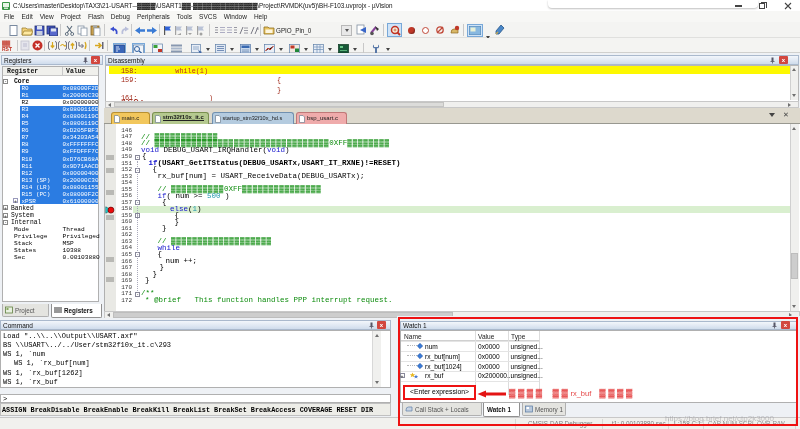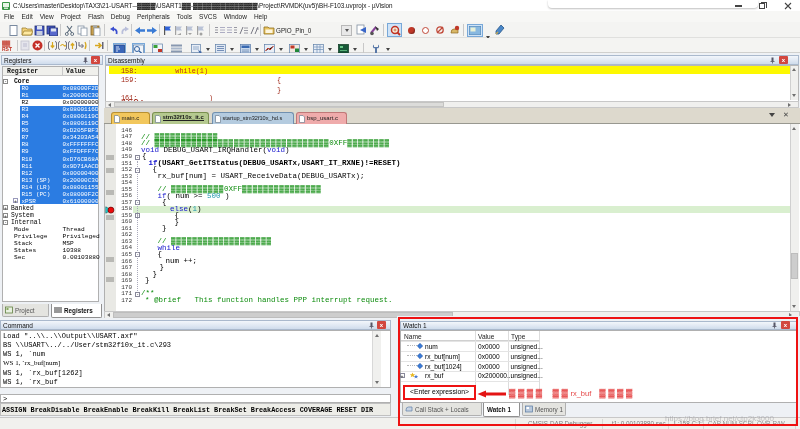--- a/index.html
+++ b/index.html
@@ -607,21 +607,21 @@
     <svg width="5" height="7">
       <rect x="1.5" y="0.5" width="2" height="4" fill="#556"></rect>
       <path d="M0.5 4.5 L4.5 4.5 M2.5 4.5 L2.5 6.5" stroke="#556" stroke-width="0.8"></path>
     </svg>
   </div>
 <div class="abs closeb" style="left:377px;top:321px;">x</div>
 <div class="abs" style="left:0px;top:330px;width:391px;height:58px;background:#fff;border:1px solid #b0b0b0;"></div>
 <div class="abs mono" style="left:3px;top:331.8px;font-size:7px;color:#000;white-space:pre;">Load "..\\..\\Output\\USART.axf"</div>
 <div class="abs mono" style="left:3px;top:341.0px;font-size:7px;color:#000;white-space:pre;">BS \\USART\../../User/stm32f10x_it.c\293</div>
 <div class="abs mono" style="left:3px;top:350.2px;font-size:7px;color:#000;white-space:pre;">WS 1, `num</div>
-<div class="abs mono" style="left:3px;top:359.4px;font-size:7px;color:#000;white-space:pre;font-family:Liberation Serif, serif;">WS 1, `rx_buf[num]</div>
+<div class="abs mono" style="left:14px;top:359.4px;font-size:7px;color:#000;white-space:pre;">WS 1, `rx_buf[num]</div>
 <div class="abs mono" style="left:3px;top:368.6px;font-size:7px;color:#000;white-space:pre;">WS 1, `rx_buf[1262]</div>
 <div class="abs mono" style="left:3px;top:377.8px;font-size:7px;color:#000;white-space:pre;">WS 1, `rx_buf</div>
 <div class="abs scroll-track" style="left:372px;top:331px;width:9px;height:56px;border-left:1px solid #d8d8d8;"></div>
 <div class="abs" style="left:374.5px;top:334px;width:0;height:0;border-left:2.5px solid transparent;border-right:2.5px solid transparent;border-bottom:3.5px solid #707070;"></div>
 <div class="abs" style="left:374.5px;top:381px;width:0;height:0;border-left:2.5px solid transparent;border-right:2.5px solid transparent;border-top:3.5px solid #707070;"></div>
 <div class="abs" style="left:0px;top:393.5px;width:391px;height:9px;background:#fff;border:1px solid #b0b0b0;"></div>
 <div class="abs mono" style="left:3px;top:394.8px;font-size:7px;color:#000;">&gt;</div>
 <div class="abs" style="left:0px;top:403px;width:391px;height:12.5px;background:#ededE8;border:1px solid #c0c0c0;"></div>
 <div class="abs mono" style="left:2px;top:405.5px;font-size:6.8px;font-weight:bold;color:#000;white-space:pre;">ASSIGN BreakDisable BreakEnable BreakKill BreakList BreakSet BreakAccess COVERAGE RESET DIR</div>
 

